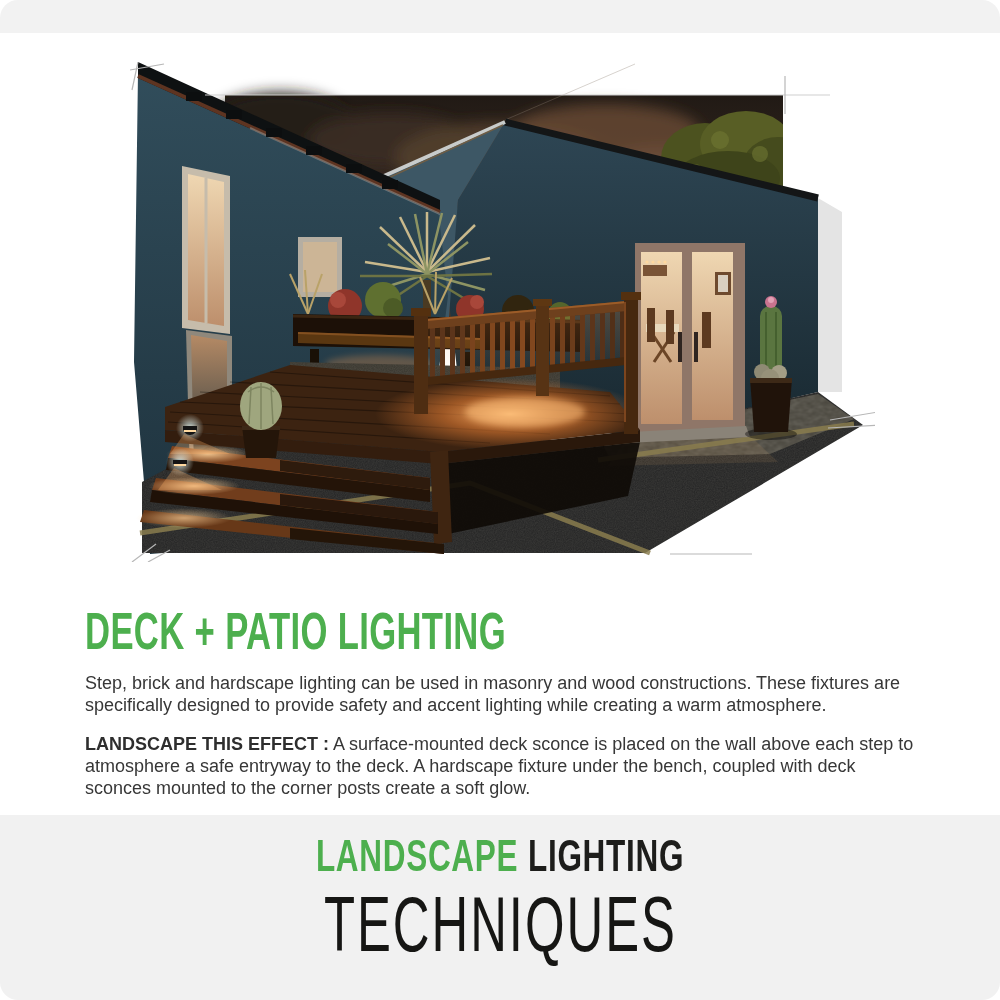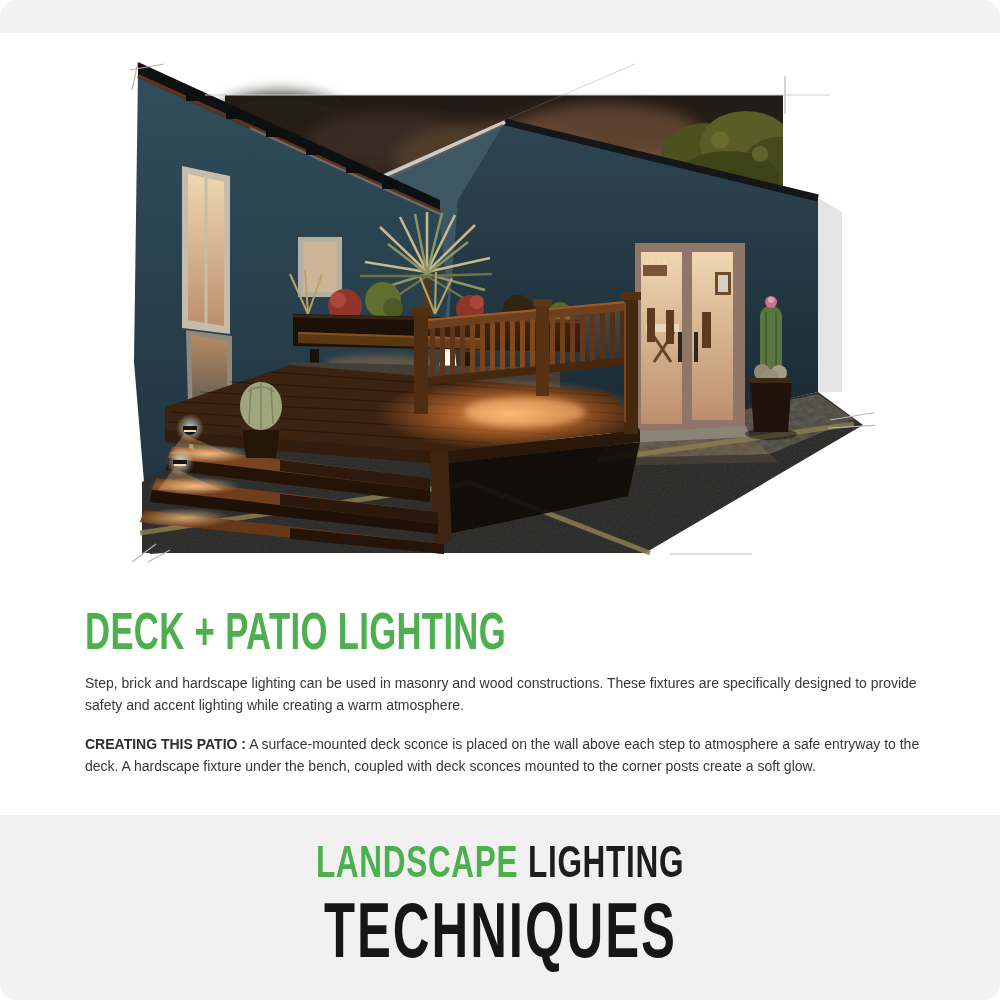--- a/index.html
+++ b/index.html
@@ -4,28 +4,28 @@
 <style>
   html,body{margin:0;padding:0;background:#ffffff;}
   .canvas{position:relative;width:1000px;height:1000px;background:#ffffff;overflow:hidden;
           font-family:"Liberation Sans",sans-serif;border-radius:18px;}
   .topbar{position:absolute;left:0;top:0;width:1000px;height:33px;background:#f2f2f2;}
   .illustration{position:absolute;left:130px;top:62px;width:745px;height:500px;}
   .illustration svg{display:block;width:745px;height:500px;}
   .content{position:absolute;left:85px;top:606px;width:838px;}
   .content h1{margin:0 0 15px 0;font-size:51px;line-height:1;font-weight:bold;color:#4daf4e;}
   .cond{display:inline-block;transform:scaleX(.68);transform-origin:left center;letter-spacing:.5px;white-space:nowrap;}
-  .content p{margin:0 0 17px 0;font-size:14px;line-height:22px;color:#373737;}
+  .content p{margin:0 0 17px 0;font-size:18px;line-height:22px;color:#373737;}
   .content p strong{font-weight:bold;color:#2e2e2e;}
   .footer{position:absolute;left:0;top:815px;width:1000px;height:185px;background:#f1f1f1;
-          display:flex;flex-direction:column;align-items:center;padding-top:24px;box-sizing:border-box;}
+          display:flex;flex-direction:column;align-items:center;padding-top:18px;box-sizing:border-box;}
   .brand-line{text-align:center;font-size:45px;font-weight:bold;line-height:1;color:#1d1d1b;}
   .brand-line .inner{display:inline-block;transform:scaleX(.70);transform-origin:center;white-space:nowrap;letter-spacing:1px;}
   .brand-line .green{color:#4daf4e;margin-right:14px;}
-  .brand-title{margin-top:8px;text-align:left;font-size:77px;font-weight:bold;line-height:1;color:#161614;}
+  .brand-title{margin-top:8px;text-align:left;font-size:77px;font-weight:normal;line-height:1;color:#161614;}
   .brand-title .inner{display:inline-block;transform:scaleX(.66);transform-origin:center;letter-spacing:3px;white-space:nowrap;}
 </style>
 </head>
 <body>
 
 <div class="canvas">
 
   <div class="topbar"></div>
 
   <div class="illustration" aria-label="Night 3D rendering of a modern teal house with a wood deck, railing, sconce-lit steps, bench with hardscape light, planters, cacti, lit French doors and a dark stone patio">
@@ -372,21 +372,21 @@
         <line x1="26" y1="482" x2="2" y2="500"></line>
         <line x1="40" y1="488" x2="18" y2="500"></line>
         <line x1="540" y1="492" x2="622" y2="492"></line>
       </g>
     </svg>
   </div>
 
   <div class="content">
     <h1><span class="cond">DECK + PATIO LIGHTING</span></h1>
     <p>Step, brick and hardscape lighting can be used in masonry and wood constructions. These fixtures are specifically designed to provide safety and accent lighting while creating a warm atmosphere.</p>
-    <p><strong>CREATING THIS PATIO :</strong> <span>A surface-mounted deck sconce is placed on the wall above each step to atmosphere a safe entryway to the deck. A hardscape fixture under the bench, coupled with deck sconces mounted to the corner posts create a soft glow.</span></p>
+    <p><strong>LANDSCAPE THIS EFFECT :</strong> <span>A surface-mounted deck sconce is placed on the wall above each step to atmosphere a safe entryway to the deck. A hardscape fixture under the bench, coupled with deck sconces mounted to the corner posts create a soft glow.</span></p>
   </div>
 
   <div class="footer">
     <div class="brand-line">
       <span class="inner"><span class="green">LANDSCAPE</span><span>LIGHTING</span></span>
     </div>
     <div class="brand-title">
       <span class="inner">TECHNIQUES</span>
     </div>
   </div>

